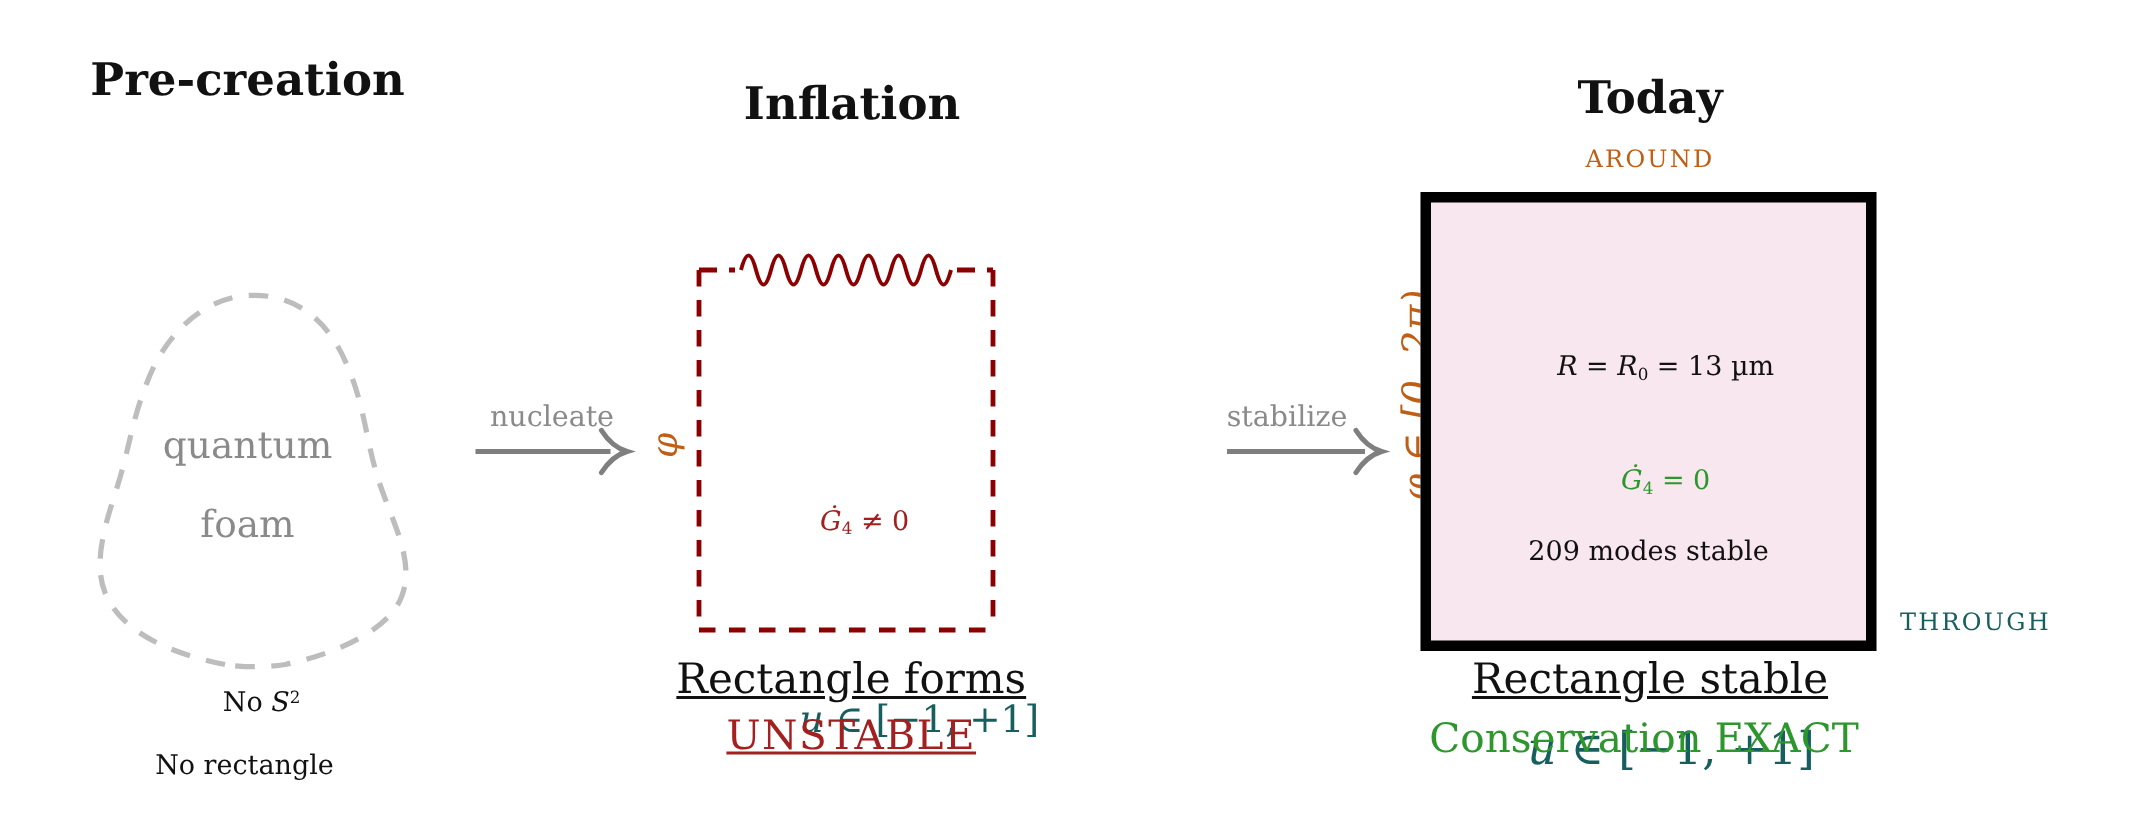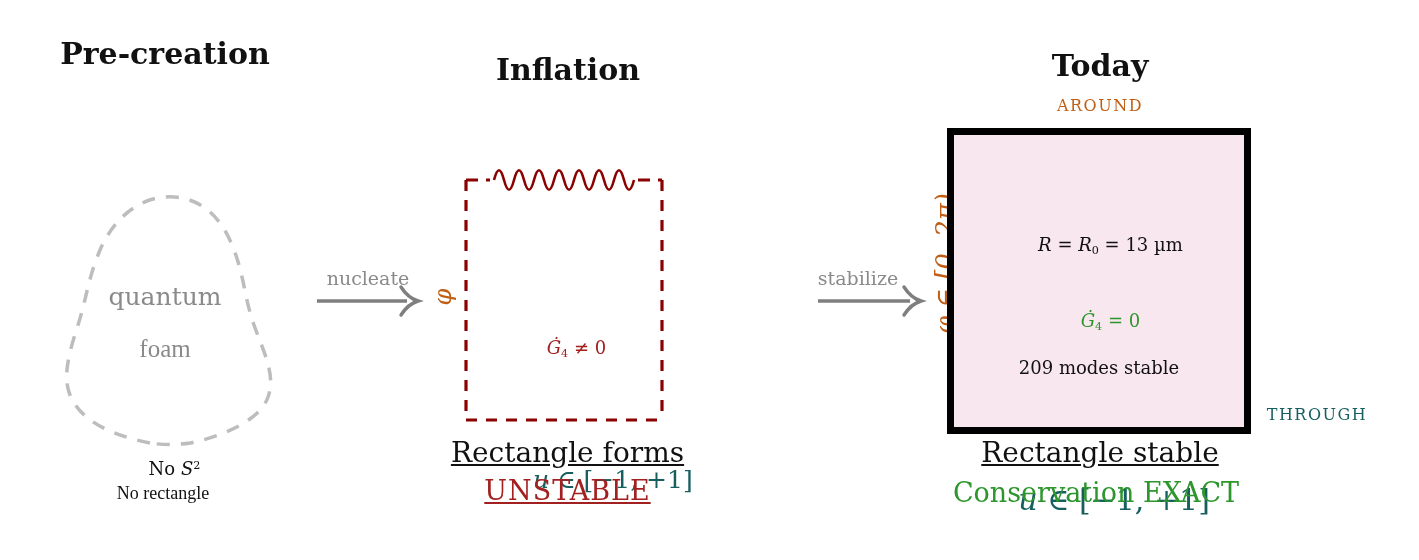--- a/index.html
+++ b/index.html
@@ -46,26 +46,26 @@
              C 22 190 30 165 38 140
              C 46 115 48 95 58 70
              C 70 38 95 14 125 12
              C 158 10 180 30 192 60
              C 204 88 204 112 214 140
              C 224 168 236 190 228 212
              C 220 236 180 252 150 258
              C 138 260 122 260 110 258 Z" fill="none" stroke="var(--blobgray)" stroke-width="3.5" stroke-dasharray="13 11"></path>
   </svg>
   <div class="abs ctr foamtext" style="left:45px;top:282px;width:240px;">quantum</div>
-  <div class="abs ctr foamtext" style="left:45px;top:335px;width:240px;font-family:Liberation Serif, serif;">foam</div>
+  <div class="abs ctr foamtext" style="left:45px;top:335px;width:240px;">foam</div>
 
   <div class="abs ctr math" style="left:43px;top:437px;width:240px;">
     <span>No </span><span class="it">S</span><span class="sup">2</span>
   </div>
-  <div class="abs ctr math" style="left:43px;top:483px;width:240px;font-family:Liberation Serif, serif;">No rectangle</div>
+  <div class="abs ctr math" style="left:43px;top:500px;width:240px;">No rectangle</div>
 
   <div class="abs ctr graylabel" style="left:308px;top:267px;width:120px;">nucleate</div>
   <svg class="abs" style="left:309px;top:270px;" width="120" height="55" aria-hidden="true">
     <line x1="8" y1="31" x2="98" y2="31" stroke="var(--gray)" stroke-width="3.4"></line>
     <path d="M 92 17 Q 99 28 109 31 Q 99 34 92 45" fill="none" stroke="var(--gray)" stroke-width="3.4" stroke-linecap="round"></path>
   </svg>
   <div class="abs ctr orange it rot90" style="left:428px;top:283px;width:30px;height:28px;font-size:24px;">φ</div>
 
   <svg class="abs" style="left:458px;top:168px;" width="220" height="265" aria-hidden="true">
     <g stroke="var(--darkred)" stroke-width="3.2" fill="none">

